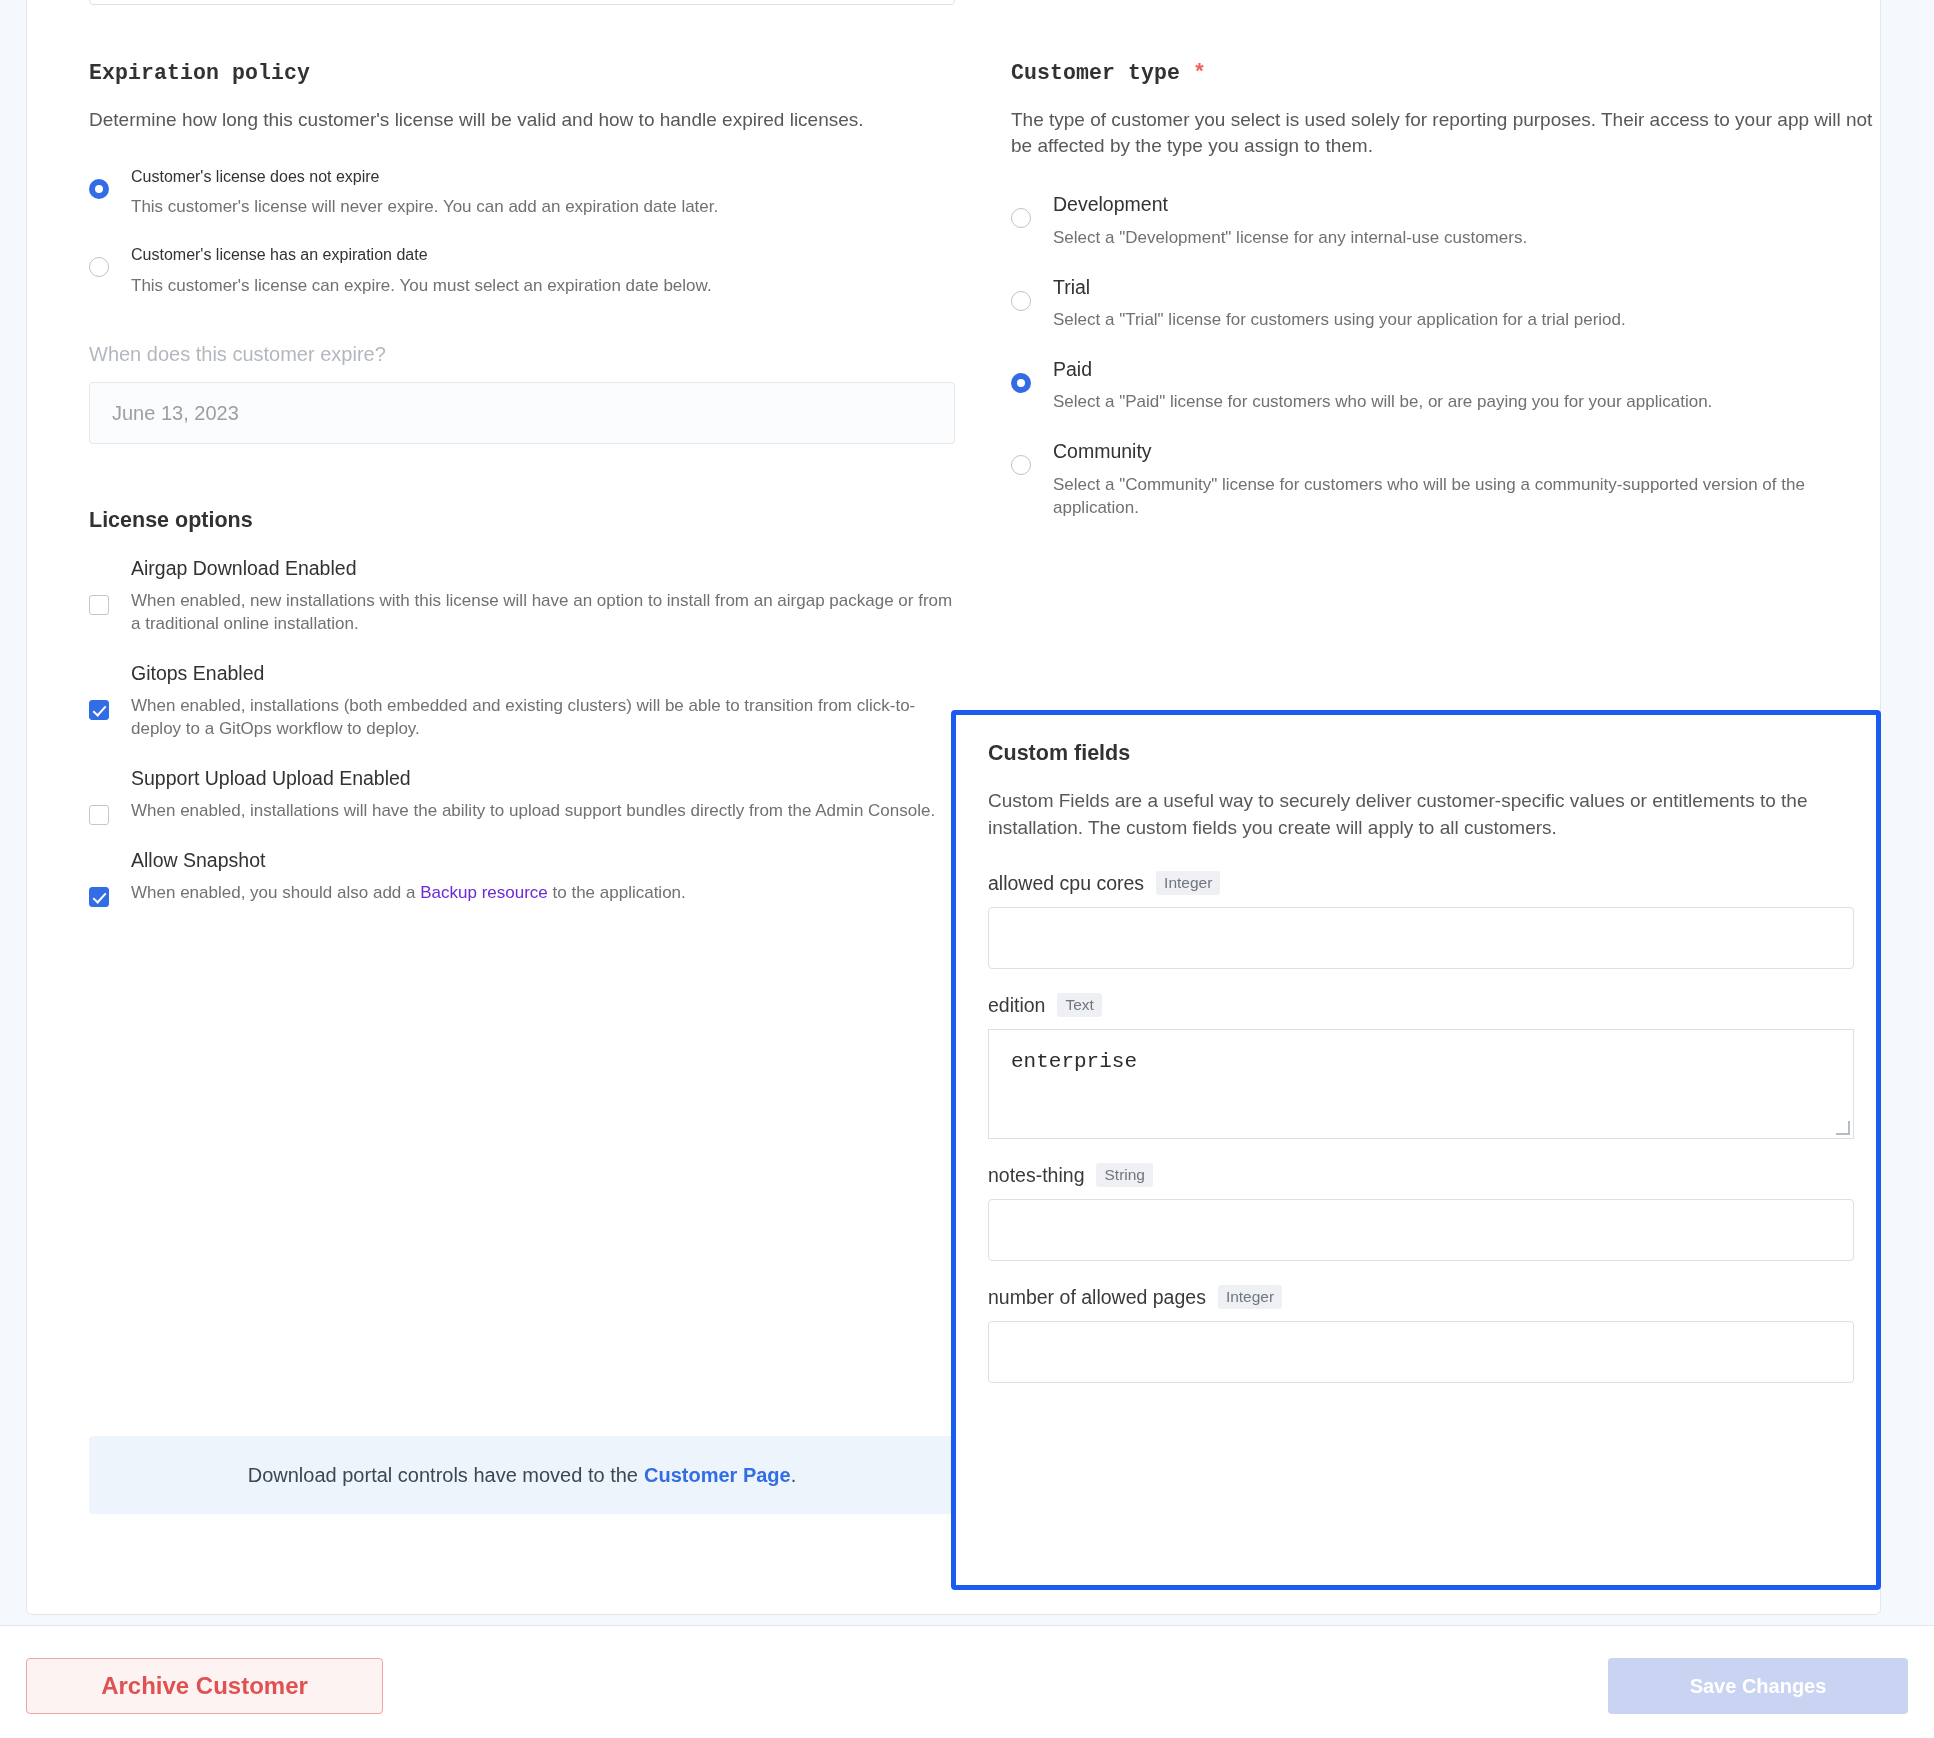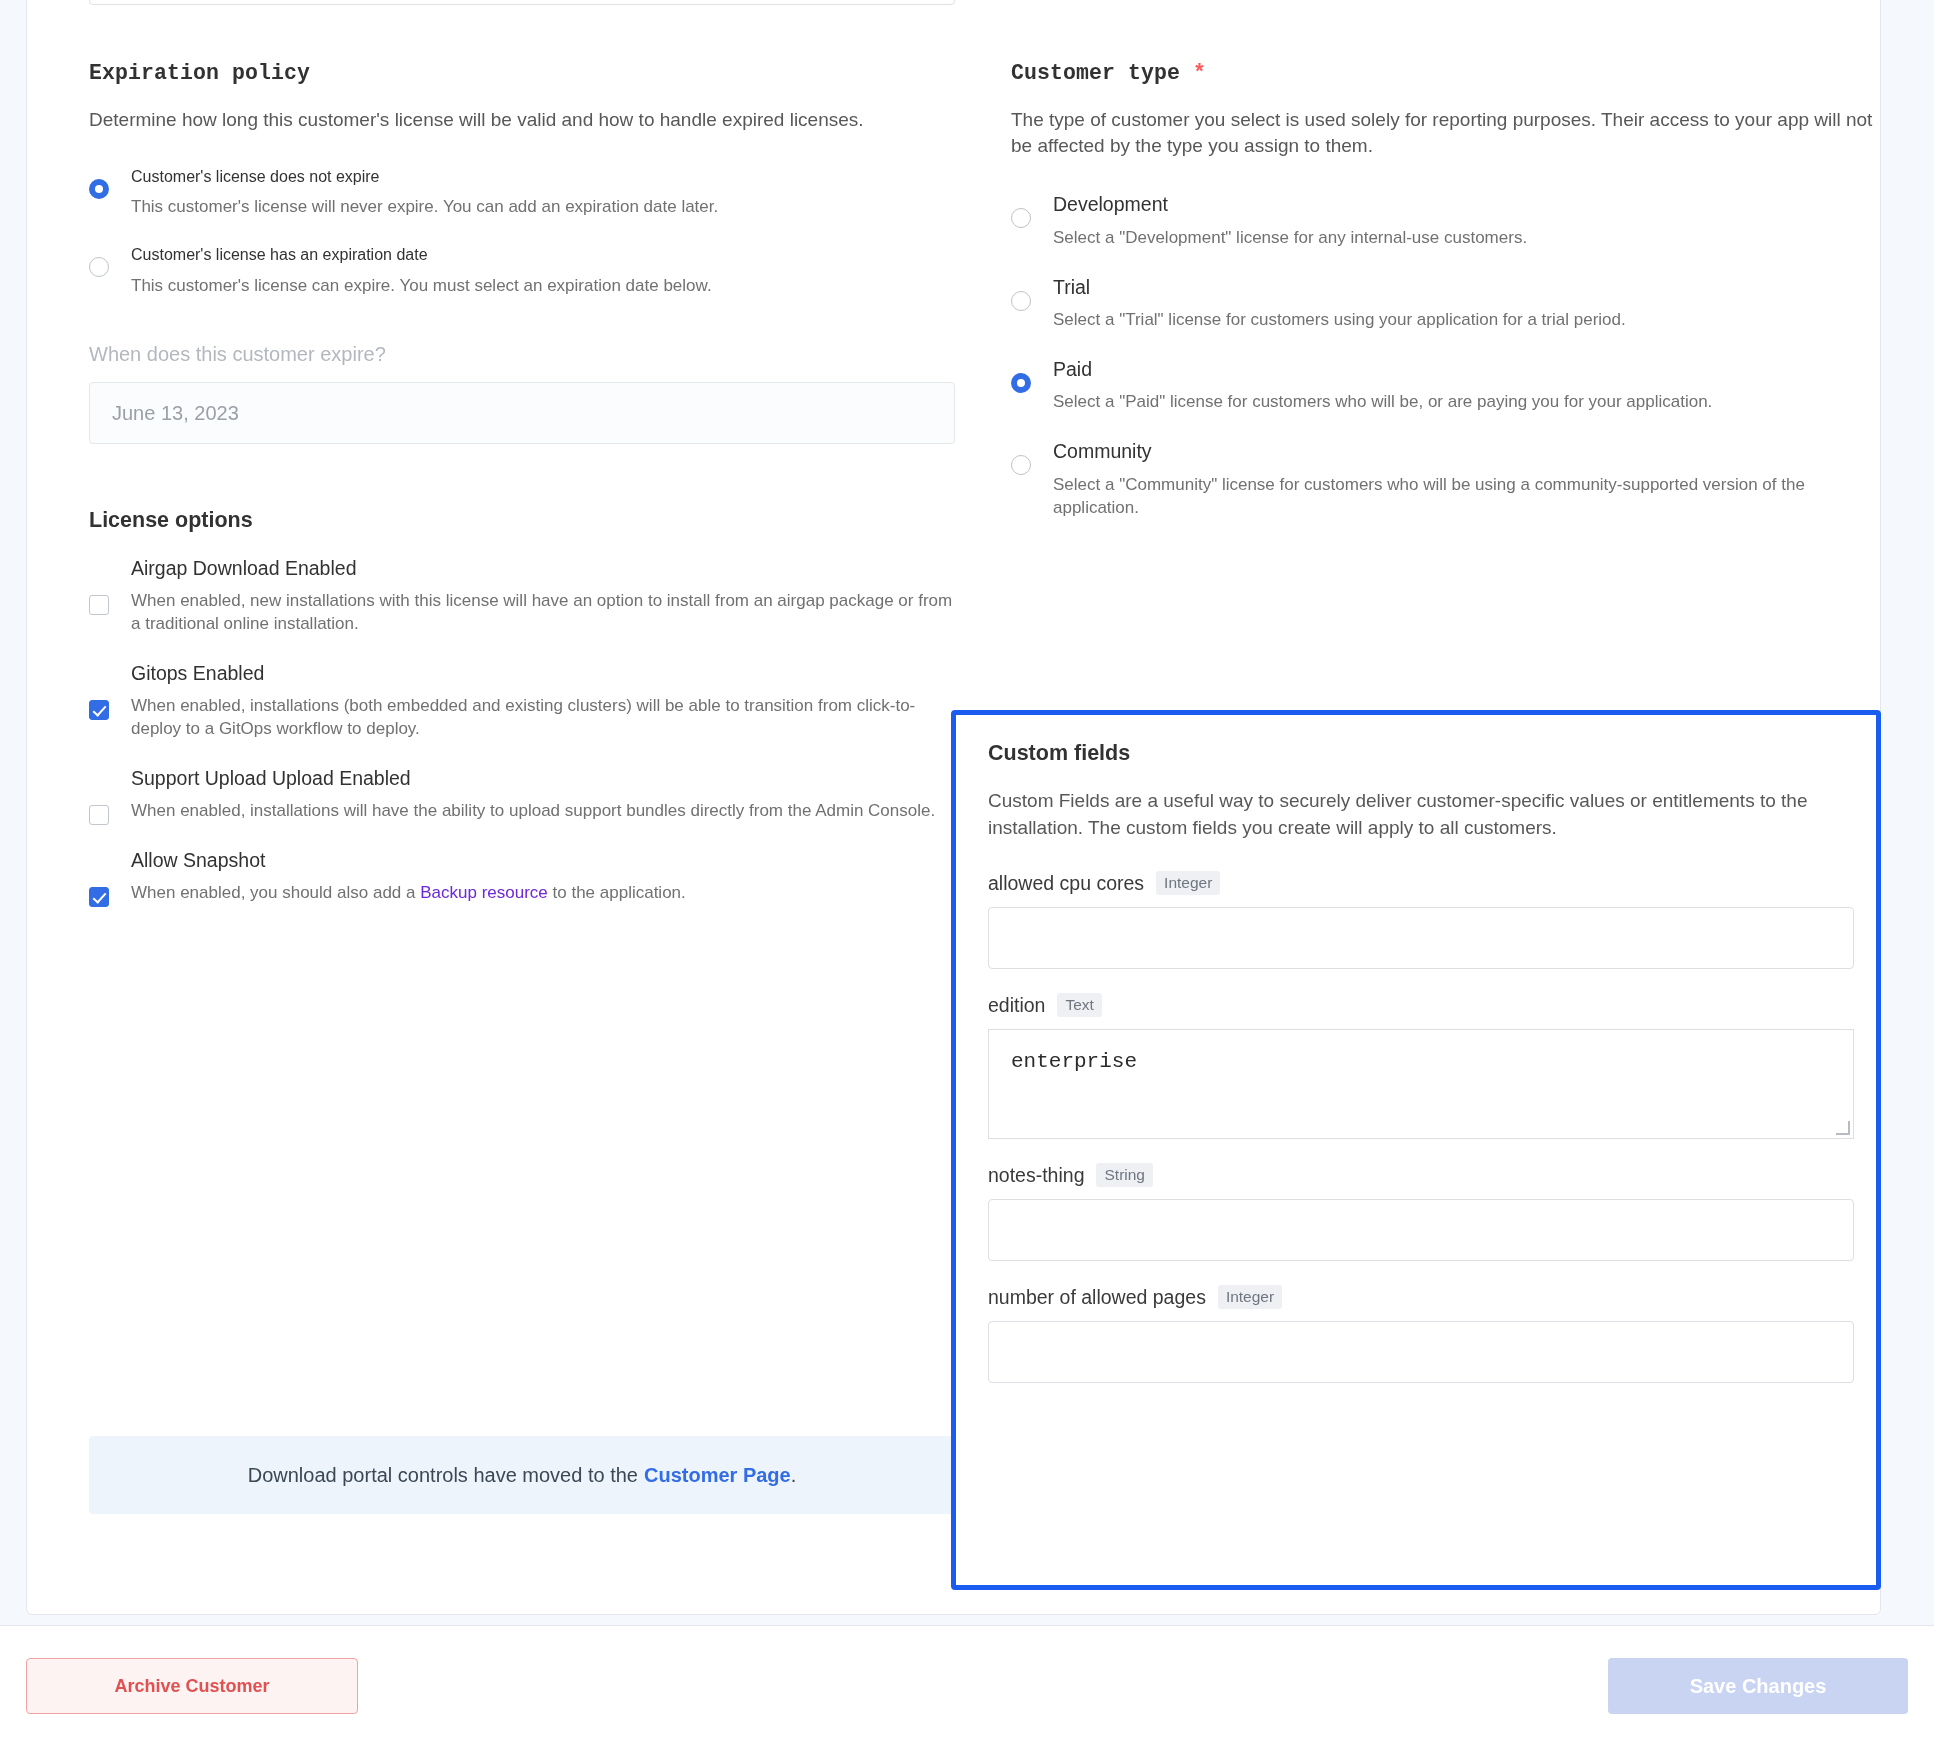--- a/index.html
+++ b/index.html
@@ -264,26 +264,26 @@
   .footer {
     position: absolute;
     left: 0; top: 1626px;
     width: 1934px;
     height: 112px;
     background: #ffffff;
   }
   .archive-btn {
     position: absolute;
     left: 26px; top: 32px;
-    width: 332px;
+    width: 357px;
     height: 56px;
     border: 1px solid #f1a3a3;
     background: #fdf3f3;
     color: #e05252;
-    font-size: 18px;
+    font-size: 24px;
     font-weight: bold;
     border-radius: 4px;
     cursor: pointer;
   }
   .save-btn {
     position: absolute;
     right: 26px; top: 32px;
     width: 300px;
     height: 56px;
     border: none;

